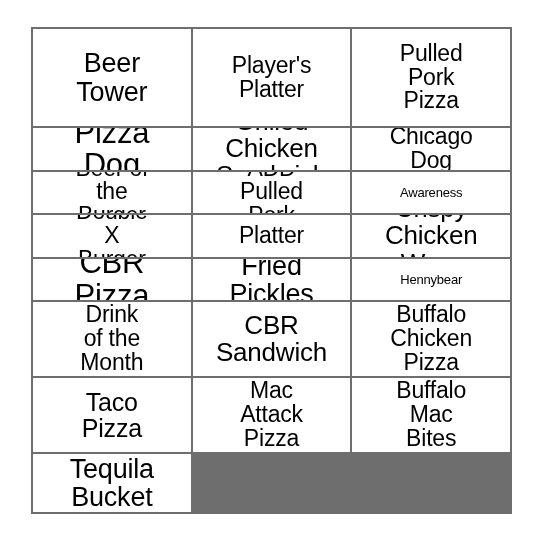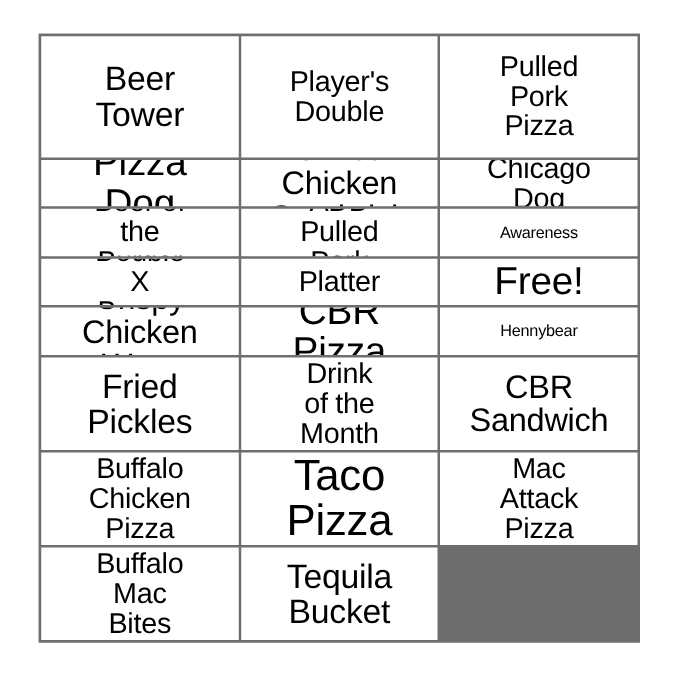--- a/index.html
+++ b/index.html
@@ -45,38 +45,38 @@
   .cell-text {
     display: block;
     width: 100%;
     line-height: 1.04;
     font-weight: 400;
     letter-spacing: -0.2px;
     white-space: pre-line;
   }
 
   
-  .fs-xxl .cell-text { font-size: 35px; }
+  .fs-xxl .cell-text { font-size: 25px; }
   .fs-xl  .cell-text { font-size: 31px; }
   .fs-lg  .cell-text { font-size: 27px; }
   .fs-md  .cell-text { font-size: 23px; }
   .fs-sm  .cell-text { font-size: 26px; }
   .fs-xs  .cell-text { font-size: 13px; }
 </style>
 </head>
 <body>
 
 <div id="bingo-card">
     <div class="cell fs-lg">
       <span class="cell-text">Beer
 Tower</span>
     </div>
     <div class="cell fs-md">
       <span class="cell-text">Player's
-Double</span>
+Platter</span>
     </div>
     <div class="cell fs-md">
       <span class="cell-text">Pulled
 Pork
 Pizza</span>
     </div>
     <div class="cell fs-xl">
       <span class="cell-text">Pizza
 Dog</span>
     </div>
@@ -103,38 +103,35 @@
       <span class="cell-text">Awareness</span>
     </div>
     <div class="cell fs-md">
       <span class="cell-text">Double
 X
 Burger</span>
     </div>
     <div class="cell fs-md">
       <span class="cell-text">Platter</span>
     </div>
-    <div class="cell fs-xl">
-      <span class="cell-text">Free!</span>
-    </div>
     <div class="cell fs-sm">
       <span class="cell-text">Crispy
 Chicken
 Wrap</span>
     </div>
     <div class="cell fs-xl">
       <span class="cell-text">CBR
 Pizza</span>
     </div>
-    <div class="cell fs-xs">
-      <span class="cell-text">Hennybear</span>
-    </div>
     <div class="cell fs-lg">
       <span class="cell-text">Fried
 Pickles</span>
+    </div>
+    <div class="cell fs-xs">
+      <span class="cell-text">Hennybear</span>
     </div>
     <div class="cell fs-md">
       <span class="cell-text">Drink
 of the
 Month</span>
     </div>
     <div class="cell fs-sm">
       <span class="cell-text">CBR
 Sandwich</span>
     </div>

